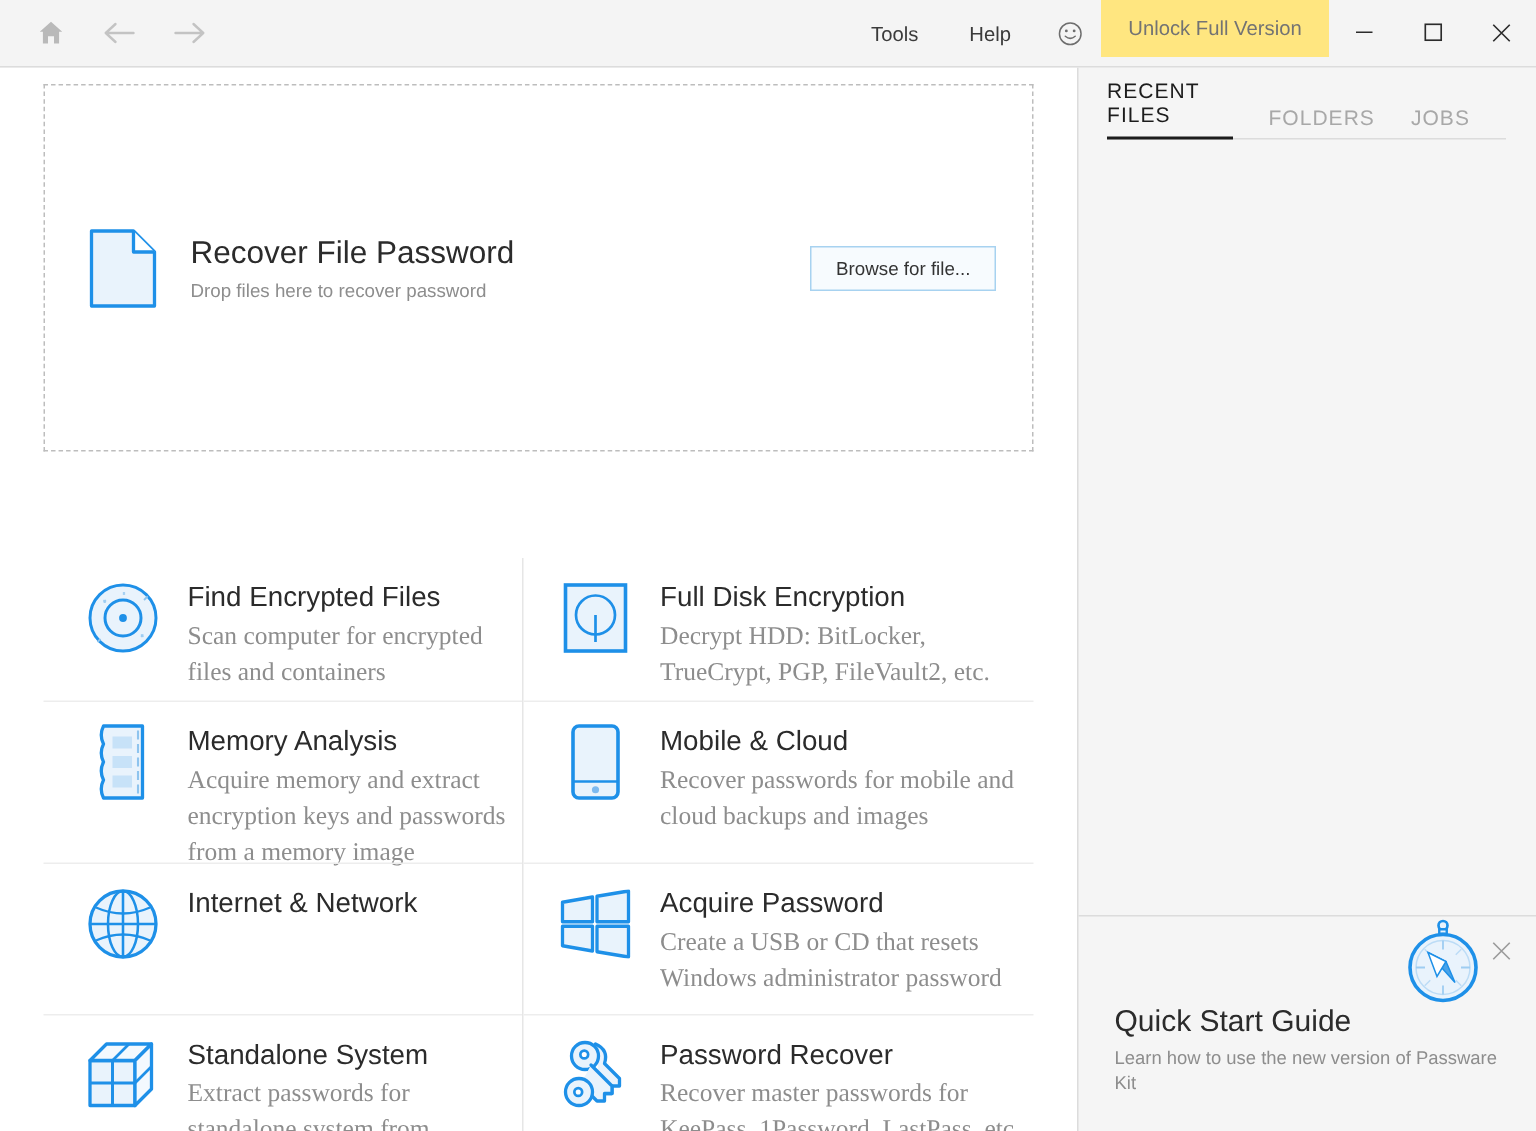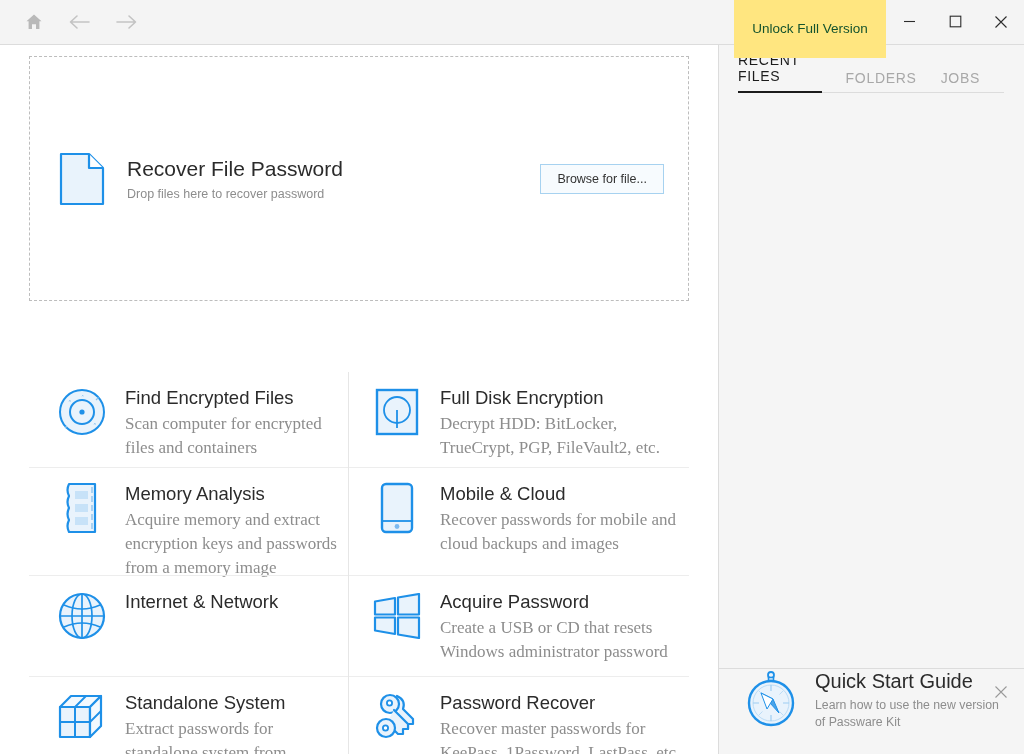--- a/index.html
+++ b/index.html
@@ -51,27 +51,27 @@
     height: 44px;
     display: flex; align-items: center;
     cursor: default;
   }
   .tb-emoji {
     width: 42px; height: 44px;
     display: flex; align-items: center; justify-content: center;
   }
   .unlock-btn {
     background: #ffe680;
-    color: #14532d;
+    color: #737373;
     font-size: 13.5px;
     padding: 0 18px;
     display: flex; align-items: center; justify-content: center;
     cursor: default;
     min-width: 152px;
-    height: 59px;
+    height: 39px;
     margin-top: -1px;
   }
   .wincontrols { display: flex; }
   .winbtn {
     width: 46px; height: 45px;
     display: flex; align-items: center; justify-content: center;
     cursor: default;
     margin-top: -1px;
   }
   .winbtn svg { display:block; }
@@ -216,25 +216,26 @@
     color: #1c1c1c;
     border-bottom: 2px solid #1c1c1c;
   }
   .sb-list {
     flex: 1;
     overflow: hidden;
   }
 
   .qsg {
     border-top: 1px solid #dcdcdc;
-    height: 86px;
-    display: flex;
-    align-items: flex-start;
+    height: 144px;
+    display: flex;
+    align-items: flex-end;
     padding: 0 18px 0 24px;
     position: relative;
+    flex-direction: column;
   }
   .qsg-icon { width: 56px; min-width:56px; margin-right: 16px; display:flex; align-items:center; }
   .qsg-text { flex: 1; }
   .qsg-title {
     font-size: 20px;
     color: #2b2b2b;
     font-weight: 400;
     line-height: 1.2;
     margin-bottom: 4px;
   }
@@ -270,20 +271,32 @@
       </div>
       <div class="tb-iconbtn">
         <svg width="26" height="22" viewBox="0 0 26 22">
           <path d="M16 5 L22.5 11 L16 17 M22.5 11 L4 11" stroke="#c3c3c3" stroke-width="1.6" fill="none" stroke-linecap="round" stroke-linejoin="round"></path>
         </svg>
       </div>
     </div>
 
     <div class="tb-spacer"></div>
 
+    <div class="tb-menu">
+      <div class="tb-menuitem">Tools</div>
+      <div class="tb-menuitem">Help</div>
+      <div class="tb-emoji">
+        <svg width="17" height="17" viewBox="0 0 17 17">
+          <circle cx="8.5" cy="8.5" r="7.2" fill="none" stroke="#6e6e6e" stroke-width="1"></circle>
+          <circle cx="5.9" cy="6.6" r="0.95" fill="#6e6e6e"></circle>
+          <circle cx="11.1" cy="6.6" r="0.95" fill="#6e6e6e"></circle>
+          <path d="M5.2 10.2 Q8.5 13 11.8 10.2" stroke="#6e6e6e" stroke-width="1" fill="none" stroke-linecap="round"></path>
+        </svg>
+      </div>
+    </div>
 
     <div class="unlock-btn">Unlock Full Version</div>
 
     <div class="wincontrols">
       <div class="winbtn">
         <svg width="13" height="13" viewBox="0 0 13 13">
             <path d="M1 6.5 L12 6.5" stroke="#2b2b2b" stroke-width="1.1"></path>
           </svg>
       </div>
       <div class="winbtn">

